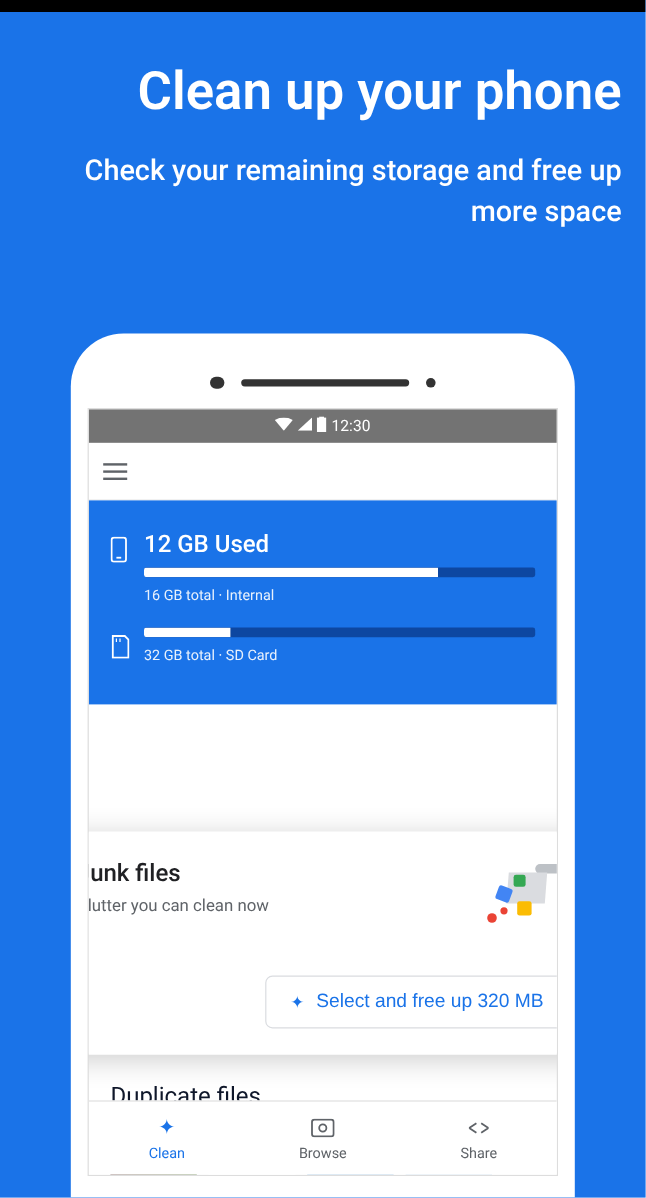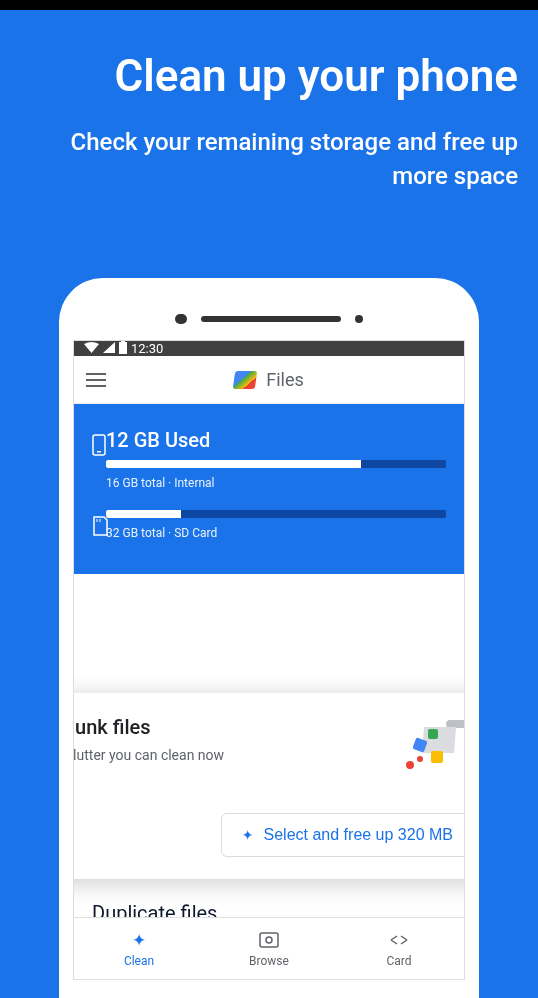--- a/index.html
+++ b/index.html
@@ -53,25 +53,25 @@
   .dot.sm { width: 8px; height: 8px; border-radius: 50%; }
   .speaker { width: 140px; height: 6px; background: #333; border-radius: 3px; }
   .phone-screen {
     background: #fff;
     border: 1px solid #ddd;
     position: relative;
     height: 640px;
     overflow: hidden;
   }
   .statusbar {
-    background: #404040;
-    height: 15px;
-    display: flex;
-    align-items: center;
-    justify-content: flex-start;
+    background: #737373;
+    height: 28px;
+    display: flex;
+    align-items: center;
+    justify-content: center;
     padding: 0 10px;
     color: #fff;
     font-size: 13px;
     gap: 4px;
   }
   .appbar {
     display: flex;
     align-items: center;
     height: 48px;
     padding: 0 12px;
@@ -100,20 +100,21 @@
   }
   .app-title { color: #5f6368; font-size: 18px; }
   .storage-panel {
     background: #1a73e8;
     color: #fff;
     padding: 24px 18px 14px;
   }
   .storage-row {
     display: flex;
     align-items: flex-start;
+    gap: 14px;
     margin-bottom: 20px;
   }
   .device-icon {
     width: 14px;
     margin-top: 6px;
   }
   .storage-info { flex: 1; }
   .storage-used { font-size: 20px; font-weight: 500; margin-bottom: 8px; }
   .progress {
     height: 8px;
@@ -241,24 +242,20 @@
       </span>
       <span>12:30</span>
     </div>
 
     <div class="appbar">
       <div class="hamburger">
         <span></span>
           <span></span>
           <span></span>
       </div>
-      <div class="app-title-wrap">
-        <div class="files-logo"></div>
-        <div class="app-title">Files</div>
-      </div>
       <div style="width:20px"></div>
     </div>
 
     <div class="storage-panel">
       <div class="storage-row">
         <div class="device-icon">
           <svg width="14" height="22" viewBox="0 0 14 22">
               <rect x="1" y="1" width="12" height="20" rx="2" fill="none" stroke="#fff" stroke-width="1.5"></rect>
               <rect x="5" y="17" width="4" height="1.5" fill="#fff"></rect>
             </svg>
@@ -341,18 +338,18 @@
             </svg>
         </div>
         <div>Browse</div>
       </div>
       <div class="nav-item">
         <div class="nav-icon">
           <svg width="20" height="14" viewBox="0 0 20 14">
               <path d="M2 7 L8 3 M2 7 L8 11 M18 7 L12 3 M18 7 L12 11" stroke="#5f6368" stroke-width="1.5" fill="none"></path>
             </svg>
         </div>
-        <div>Card</div>
+        <div>Share</div>
       </div>
     </div>
 
   </div>
 </div>
 
 </body></html>

